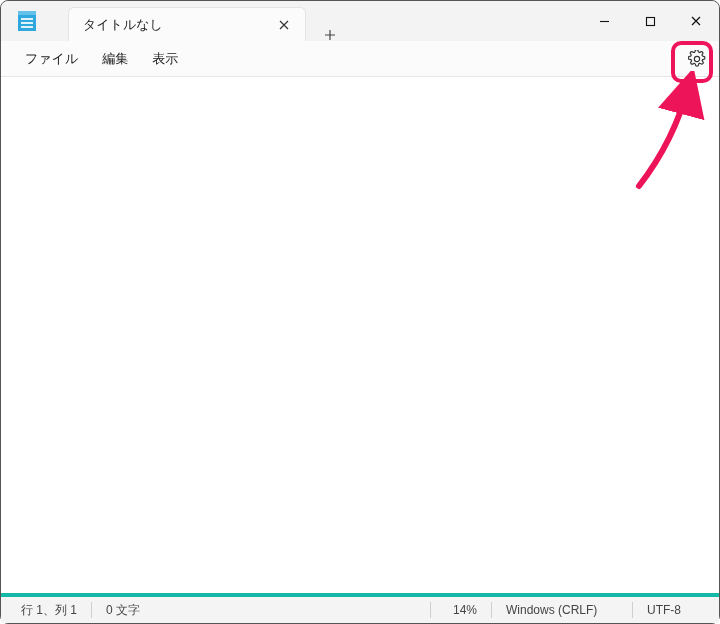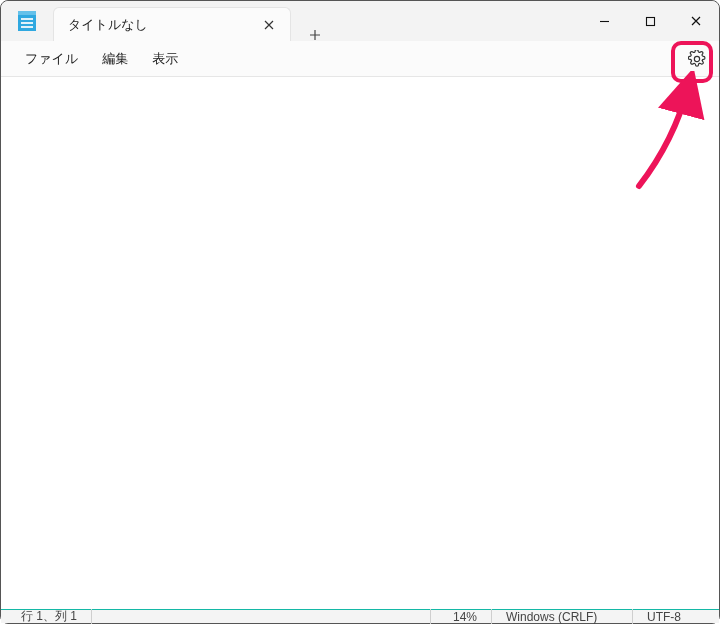--- a/index.html
+++ b/index.html
@@ -12,20 +12,21 @@
     display: flex; flex-direction: column;
     position: relative;
   }
   .titlebar {
     height: 40px;
     display: flex;
     align-items: stretch;
     background: #f3f3f3;
     border-top-left-radius: 8px;
     border-top-right-radius: 8px;
+    gap: 15px;
   }
   .app-icon-wrap {
     width: 52px;
     display: flex; align-items: center; justify-content: center;
   }
   .app-icon {
     width: 18px; height: 20px;
     background: linear-gradient(#2fa8e0, #2fa8e0);
     border-top: 4px solid #64c1ea;
     position: relative;
@@ -93,23 +94,23 @@
   }
 
   .editor {
     flex: 1; background: #ffffff;
     outline: none; border: none; resize: none;
     padding: 6px 10px; font-family: Consolas, monospace; font-size: 14px;
     width: 100%;
   }
 
   .statusbar {
-    height: 14px;
+    height: 30px;
     background: #f4f4f4;
-    border-top: 1px solid #14b8a6;
+    border-top: 4px solid #14b8a6;
     display: flex; align-items: center;
     font-size: 12px; color: #444;
     padding: 0 6px;
   }
   .sb-cell { padding: 0 14px; height: 100%; display: flex; align-items: center; }
   .sb-sep { width: 1px; height: 16px; background: #cfcfcf; }
   .sb-flex { flex: 1; }
   .sb-cell.pos { min-width: 80px; }
   .sb-cell.chars { min-width: 70px; }
   .sb-cell.zoom  { min-width: 60px; justify-content: flex-end;}
@@ -170,20 +171,21 @@
         <path fill="none" stroke="currentColor" stroke-width="1.6" d="M19.4 13.5a1.7 1.7 0 0 0 .34 1.87l.06.06a2 2 0 1 1-2.83 2.83l-.06-.06a1.7 1.7 0 0 0-1.87-.34 1.7 1.7 0 0 0-1.03 1.56V19.6a2 2 0 0 1-4 0v-.09a1.7 1.7 0 0 0-1.11-1.56 1.7 1.7 0 0 0-1.87.34l-.06.06a2 2 0 1 1-2.83-2.83l.06-.06a1.7 1.7 0 0 0 .34-1.87 1.7 1.7 0 0 0-1.56-1.03H2.4a2 2 0 0 1 0-4h.09a1.7 1.7 0 0 0 1.56-1.11 1.7 1.7 0 0 0-.34-1.87l-.06-.06A2 2 0 1 1 6.48 2.7l.06.06a1.7 1.7 0 0 0 1.87.34h.08A1.7 1.7 0 0 0 9.52 1.54V1.4a2 2 0 0 1 4 0v.09a1.7 1.7 0 0 0 1.03 1.56 1.7 1.7 0 0 0 1.87-.34l.06-.06a2 2 0 1 1 2.83 2.83l-.06.06a1.7 1.7 0 0 0-.34 1.87v.08a1.7 1.7 0 0 0 1.56 1.03h.13a2 2 0 0 1 0 4h-.09a1.7 1.7 0 0 0-1.56 1.03z"></path>
       </svg>
     </div>
   </div>
 
   <textarea class="editor" spellcheck="false" style=""></textarea>
 
   <div class="statusbar">
     <div class="sb-cell pos">行 1、列 1</div>
     <div class="sb-sep"></div>
+    <div class="sb-cell chars">0 文字</div>
     <div class="sb-flex"></div>
     <div class="sb-sep"></div>
     <div class="sb-cell zoom">14%</div>
     <div class="sb-sep"></div>
     <div class="sb-cell eol">Windows (CRLF)</div>
     <div class="sb-sep"></div>
     <div class="sb-cell enc">UTF-8</div>
   </div>
 
   <div class="highlight-ring"></div>

